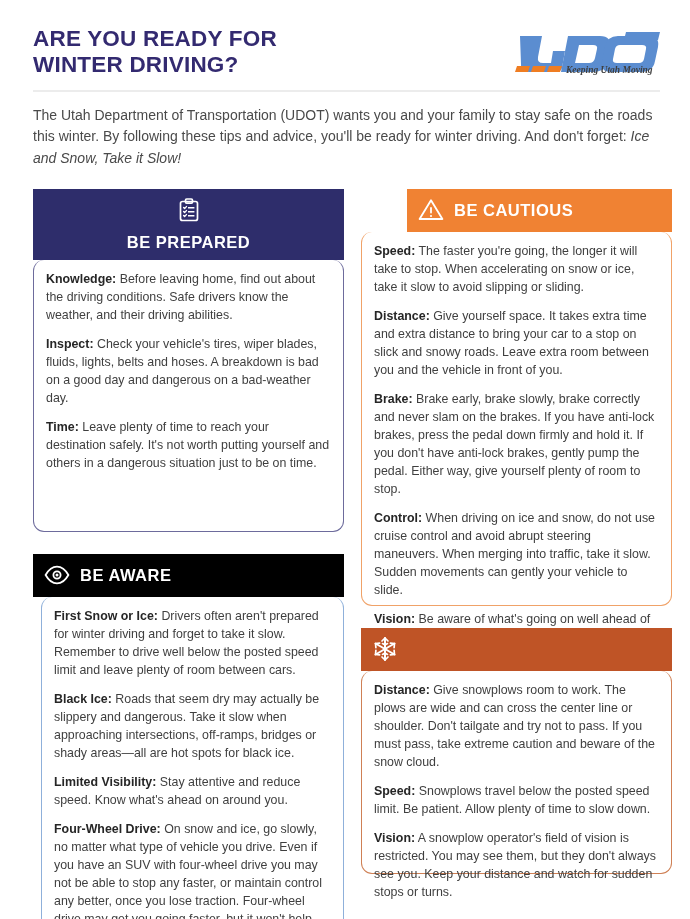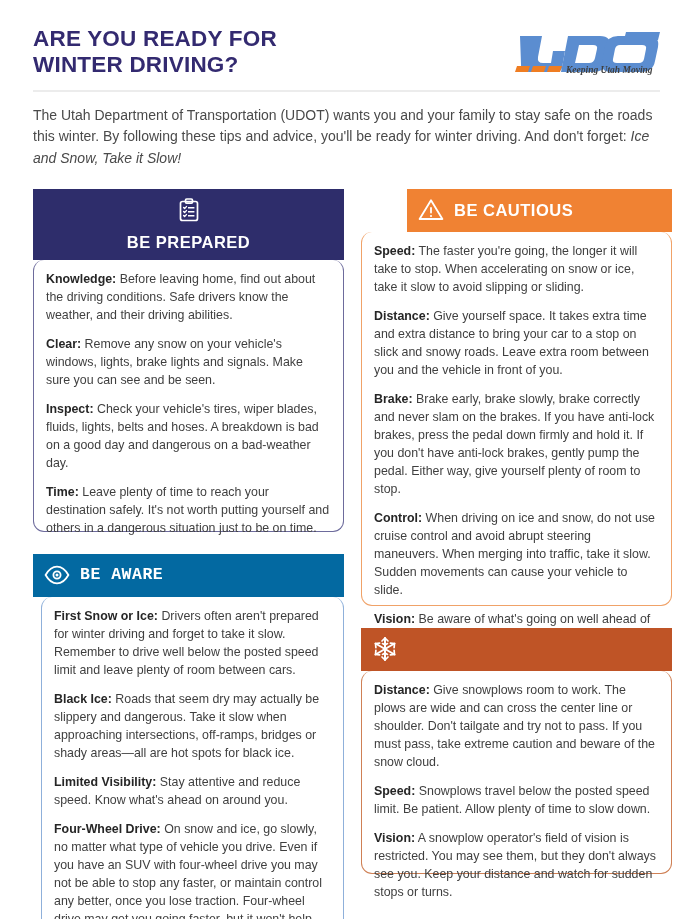--- a/index.html
+++ b/index.html
@@ -120,21 +120,21 @@
   }
   .card-body p:last-child { margin-bottom: 0; }
   .card-body b {
     color: #262626;
     font-weight: bold;
   }
 
   
   .c-navy  .card-head { background: #2e2d6b; flex-direction: column; }
   .c-navy  .card-body { border-color: #6d6b9c; }
-  .c-blue  .card-head { background: #0369a1; font-family: Liberation Mono, monospace; }
+  .c-blue  .card-head { background: #000000; }
   .c-blue  .card-body { border-color: #8fb0da; }
   .c-orange .card-head { background: #f08233; margin-left: 46px; }
   .c-orange .card-body { border-color: #f0a268; }
   .c-rust  .card-head { background: #bf5426; }
   .c-rust  .card-body { border-color: #cf8055; }
 
   
   .h-prepared  .card-body { height: 272px; }
   .h-aware     .card-body { height: 346px; margin-left: 8px; }
   .h-cautious  .card-body { height: 374px; }
@@ -187,21 +187,20 @@
               <path d="M6.6 17.6 L7.6 18.6 L9.4 16.6" fill="none" stroke="#fff" stroke-width="1.4" stroke-linecap="round" stroke-linejoin="round"></path>
               <rect x="11" y="9" width="6.4" height="1.5" fill="#fff"></rect>
               <rect x="11" y="13" width="6.4" height="1.5" fill="#fff"></rect>
               <rect x="11" y="17" width="6.4" height="1.5" fill="#fff"></rect>
             </svg>
           </span>
           <span class="card-title">BE PREPARED</span>
         </div>
         <div class="card-body">
           <p><b>Knowledge:</b><span> Before leaving home, find out about the driving conditions. Safe drivers know the weather, and their driving abilities.</span></p>
-          <p><b>Clear:</b><span> Remove any snow on your vehicle's windows, lights, brake lights and signals. Make sure you can see and be seen.</span></p>
           <p><b>Inspect:</b><span> Check your vehicle's tires, wiper blades, fluids, lights, belts and hoses. A breakdown is bad on a good day and dangerous on a bad-weather day.</span></p>
           <p><b>Time:</b><span> Leave plenty of time to reach your destination safely. It's not worth putting yourself and others in a dangerous situation just to be on time.</span></p>
         </div>
       </section>
 
       <section class="card c-blue h-aware">
         <div class="card-head">
           <span class="hicon">
             <svg viewBox="0 0 26 20" width="26" height="20" aria-hidden="true">
               <path d="M1.6 10 C5 4 9 1.6 13 1.6 C17 1.6 21 4 24.4 10 C21 16 17 18.4 13 18.4 C9 18.4 5 16 1.6 10 Z" fill="none" stroke="#fff" stroke-width="1.8"></path>
@@ -231,21 +230,21 @@
               <rect x="12.1" y="9" width="1.8" height="6.4" rx="0.9" fill="#fff"></rect>
               <circle cx="13" cy="18" r="1.1" fill="#fff"></circle>
             </svg>
           </span>
           <span class="card-title">BE CAUTIOUS</span>
         </div>
         <div class="card-body">
           <p><b>Speed:</b><span> The faster you're going, the longer it will take to stop. When accelerating on snow or ice, take it slow to avoid slipping or sliding.</span></p>
           <p><b>Distance:</b><span> Give yourself space. It takes extra time and extra distance to bring your car to a stop on slick and snowy roads. Leave extra room between you and the vehicle in front of you.</span></p>
           <p><b>Brake:</b><span> Brake early, brake slowly, brake correctly and never slam on the brakes. If you have anti-lock brakes, press the pedal down firmly and hold it. If you don't have anti-lock brakes, gently pump the pedal. Either way, give yourself plenty of room to stop.</span></p>
-          <p><b>Control:</b><span> When driving on ice and snow, do not use cruise control and avoid abrupt steering maneuvers. When merging into traffic, take it slow. Sudden movements can cause your vehicle to slide.</span></p>
+          <p><b>Control:</b><span> When driving on ice and snow, do not use cruise control and avoid abrupt steering maneuvers. When merging into traffic, take it slow. Sudden movements can gently your vehicle to slide.</span></p>
           <p><b>Vision:</b><span> Be aware of what's going on well ahead of you. Actions by other vehicles will alert you to problems more quickly, and give you a split-second of extra time to react safely.</span></p>
         </div>
       </section>
 
       <section class="card c-rust h-snow">
         <div class="card-head">
           <span class="hicon">
             <svg viewBox="0 0 26 26" width="26" height="26" aria-hidden="true">
               <g stroke="#fff" stroke-width="2" stroke-linecap="round">
                 <line x1="13" y1="2" x2="13" y2="24"></line>

